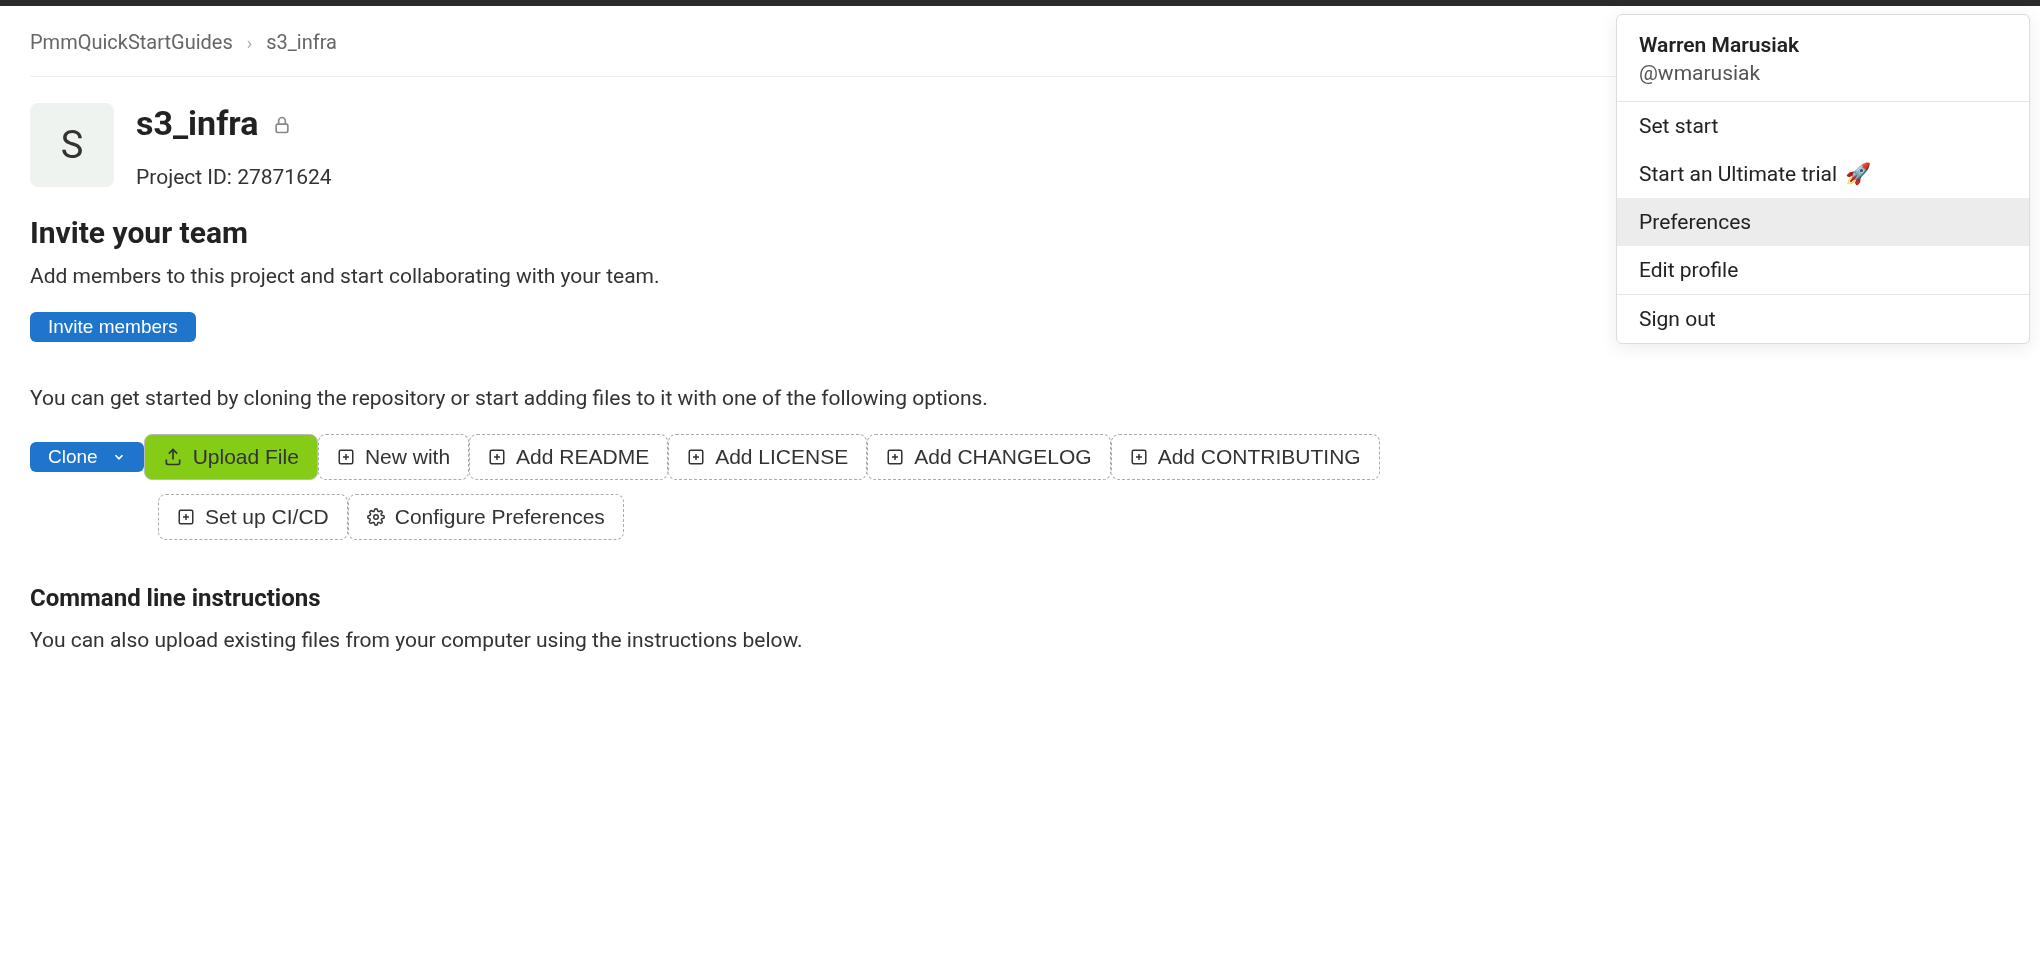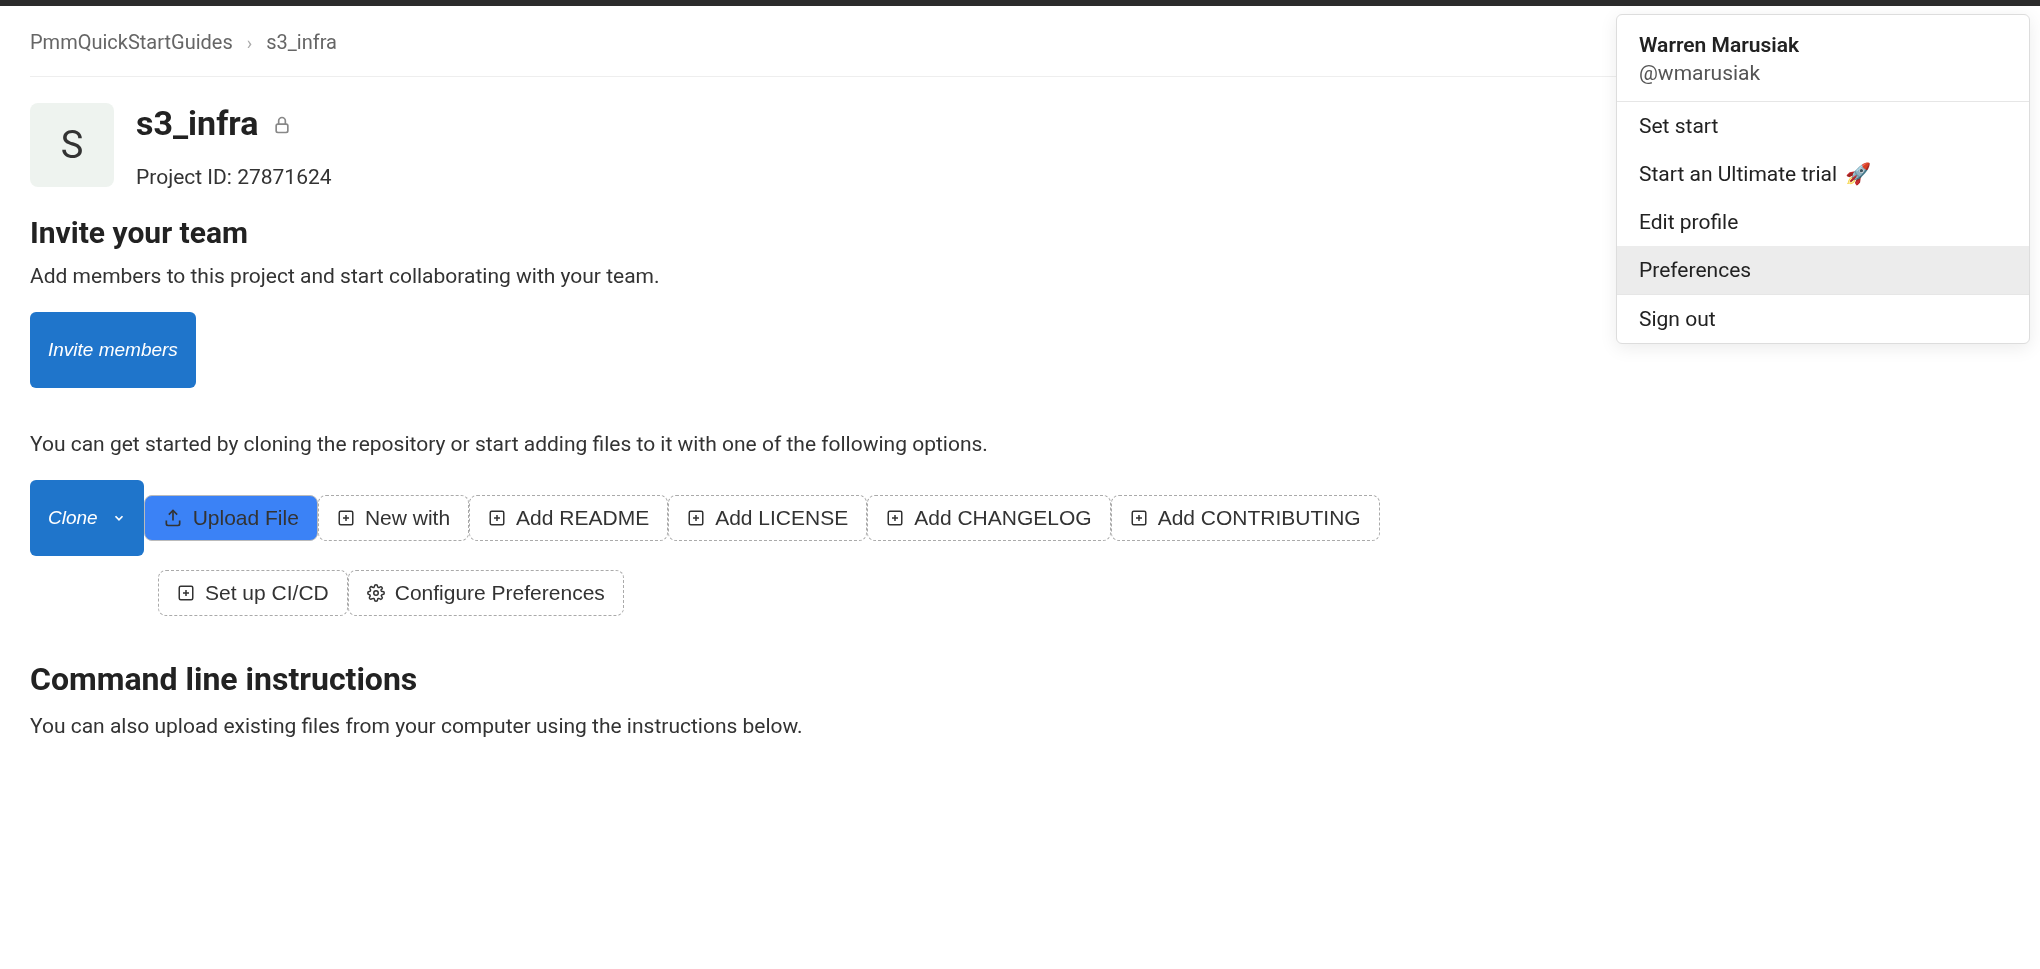--- a/index.html
+++ b/index.html
@@ -105,63 +105,62 @@
       margin-bottom: 24px;
     }
     .btn-primary {
       display: inline-flex;
       align-items: center;
       gap: 10px;
       background: #1f75cb;
       color: #fff;
       border: none;
       border-radius: 6px;
-      padding: 27px 18px;
+      padding: 4px 18px;
       font-size: 19px;
       cursor: pointer;
-      font-style: italic;
     }
     .block {
       margin-bottom: 44px;
     }
     .action-row {
       display: flex;
       flex-wrap: wrap;
       gap: 0;
       align-items: center;
     }
     .action-row + .action-row {
       margin-top: 14px;
     }
     .btn-outline {
       display: inline-flex;
       align-items: center;
       gap: 10px;
-      background: #3b82f6;
+      background: #84cc16;
       color: #333;
       border: 1px solid #bbb;
       border-radius: 8px;
       padding: 10px 18px;
       font-size: 21px;
       cursor: pointer;
     }
     .btn-dashed {
       display: inline-flex;
       align-items: center;
       gap: 10px;
       background: #fff;
       color: #333;
       border: 1.5px dashed #aaa;
       border-radius: 8px;
       padding: 10px 18px;
       font-size: 21px;
       cursor: pointer;
     }
     .section-heading-md {
-      font-size: 32px;
+      font-size: 24px;
       font-weight: 700;
       color: #222;
       margin-bottom: 16px;
     }
     .icon {
       display: inline-flex;
       align-items: center;
       justify-content: center;
     }
     .chev-down {
@@ -363,25 +362,25 @@
       <div class="dd-handle">@wmarusiak</div>
     </div>
     <div class="dd-sep"></div>
     <div class="dd-item">
       <span>Set start</span>
     </div>
     <div class="dd-item">
       <span>Start an Ultimate trial</span>
       <span>🚀</span>
     </div>
+    <div class="dd-item highlight">
+      <span>Preferences</span>
+    </div>
     <div class="dd-item">
       <span>Edit profile</span>
-    </div>
-    <div class="dd-item highlight">
-      <span>Preferences</span>
     </div>
     <div class="dd-sep"></div>
     <div class="dd-item">
       <span>Sign out</span>
     </div>
   </div>
 
 </div>
 
 </body></html>

